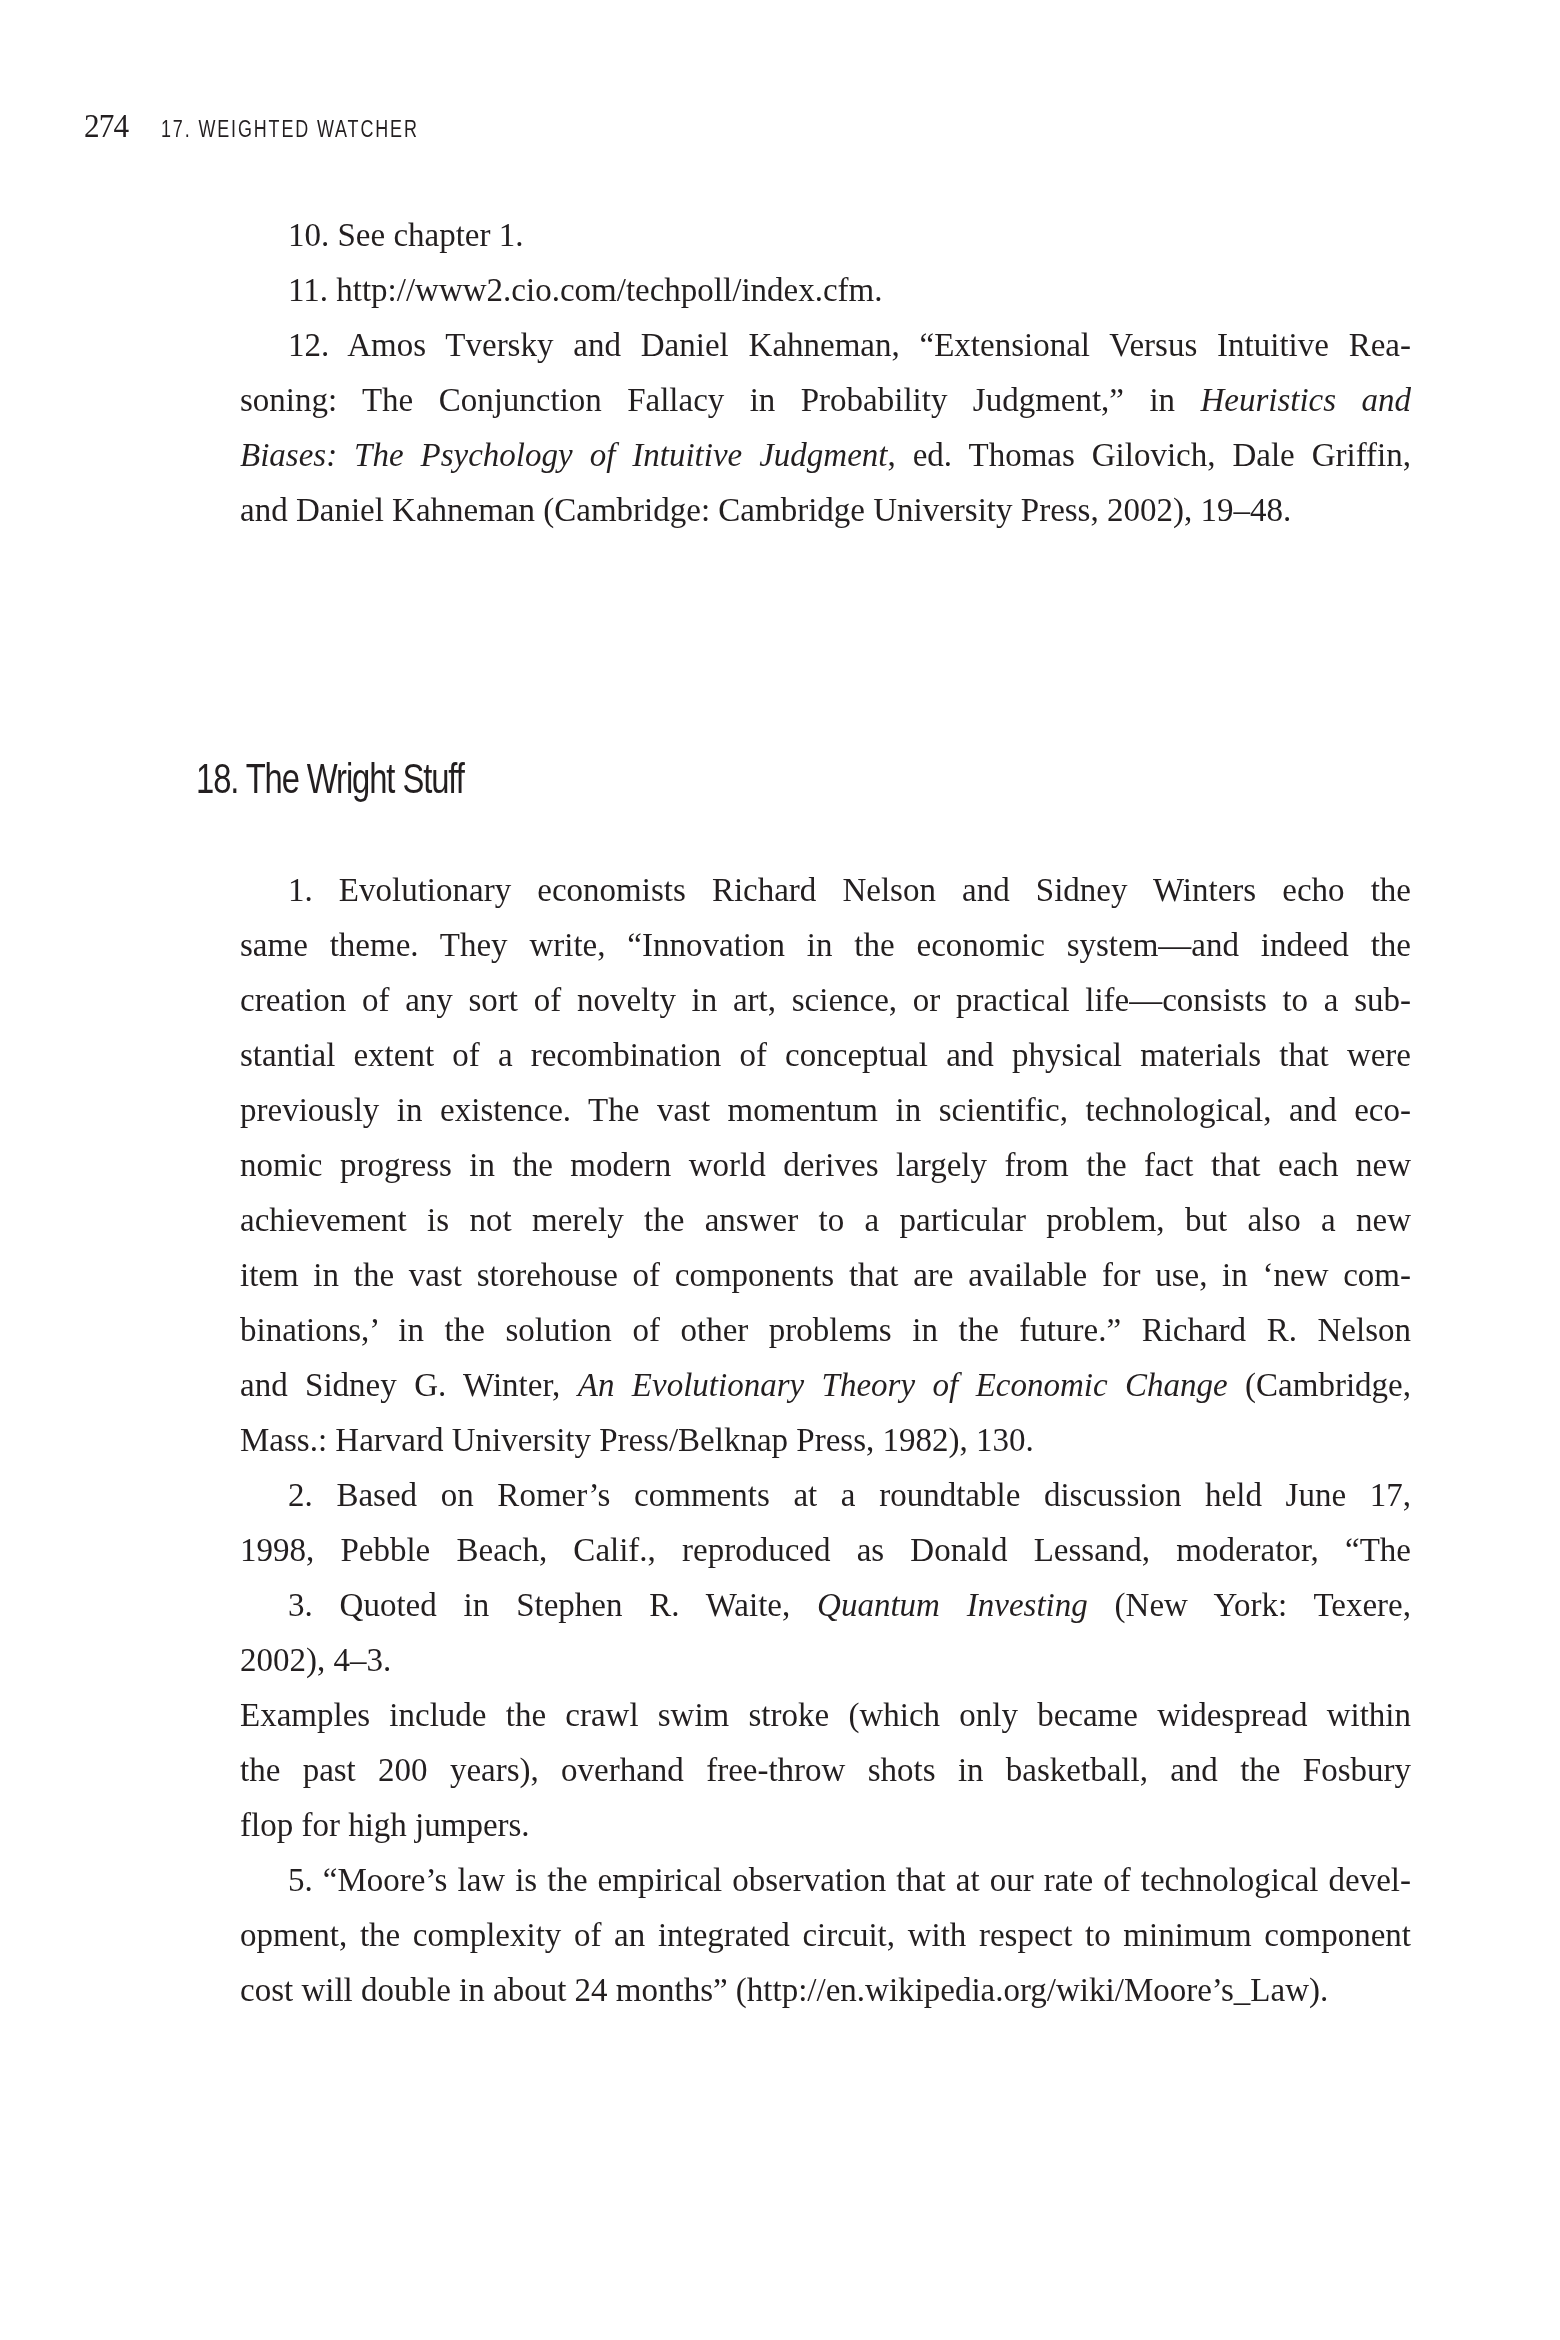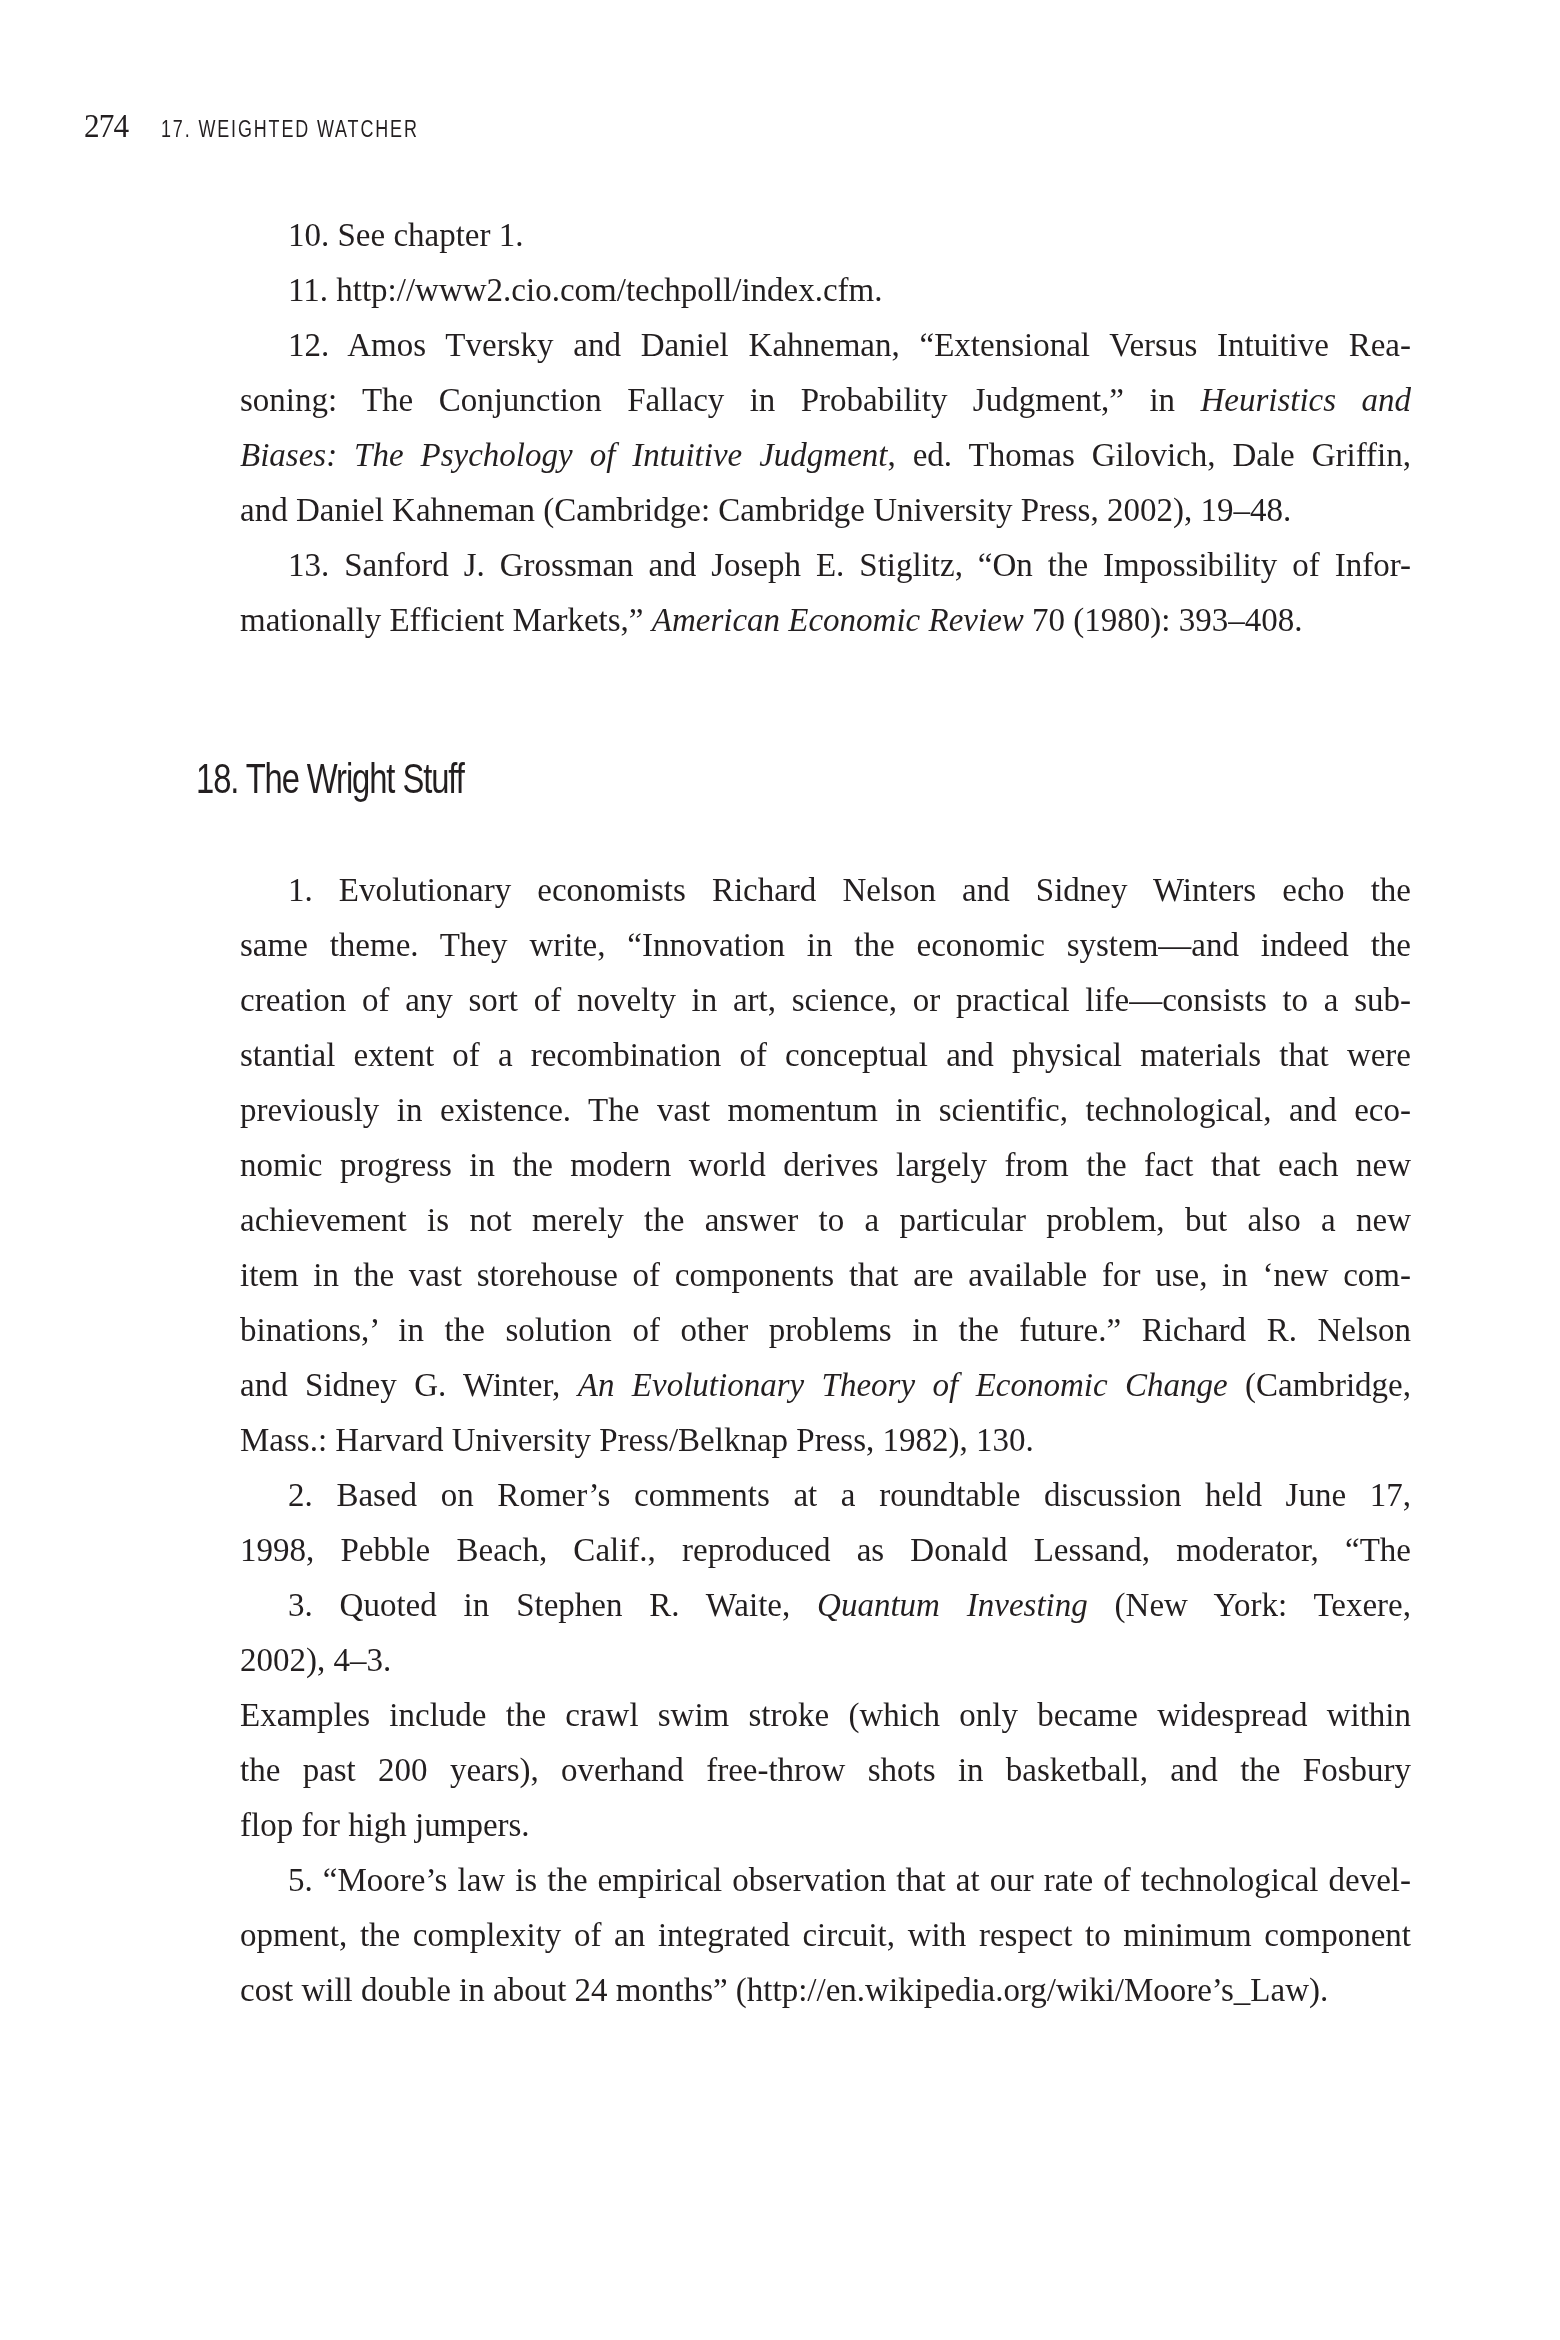--- a/index.html
+++ b/index.html
@@ -23,24 +23,20 @@
 </div>
 
 <div class="block" style="top:208px;">
   <div class="line indent last">10. See chapter 1.</div>
   <div class="line indent last">11. http://www2.cio.com/techpoll/index.cfm.</div>
   <div>
     <div class="line indent">12. Amos Tversky and Daniel Kahneman, “Extensional Versus Intuitive Rea-</div>
     <div class="line"><span>soning: The Conjunction Fallacy in Probability Judgment,” in </span><i>Heuristics and</i></div>
     <div class="line"><i>Biases: The Psychology of Intuitive Judgment</i><span>, ed. Thomas Gilovich, Dale Griffin,</span></div>
     <div class="line last">and Daniel Kahneman (Cambridge: Cambridge University Press, 2002), 19–48.</div>
-  </div>
-  <div>
-    <div class="line indent">13. Sanford J. Grossman and Joseph E. Stiglitz, “On the Impossibility of Infor-</div>
-    <div class="line last"><span>mationally Efficient Markets,” </span><i>American Economic Review</i><span> 70 (1980): 393–408.</span></div>
   </div>
 </div>
 
 <div class="heading">18. The Wright Stuff</div>
 
 <div class="block" style="top:863px;">
   <div>
     <div class="line indent">1. Evolutionary economists Richard Nelson and Sidney Winters echo the</div>
     <div class="line">same theme. They write, “Innovation in the economic system—and indeed the</div>
     <div class="line">creation of any sort of novelty in art, science, or practical life—consists to a sub-</div>

